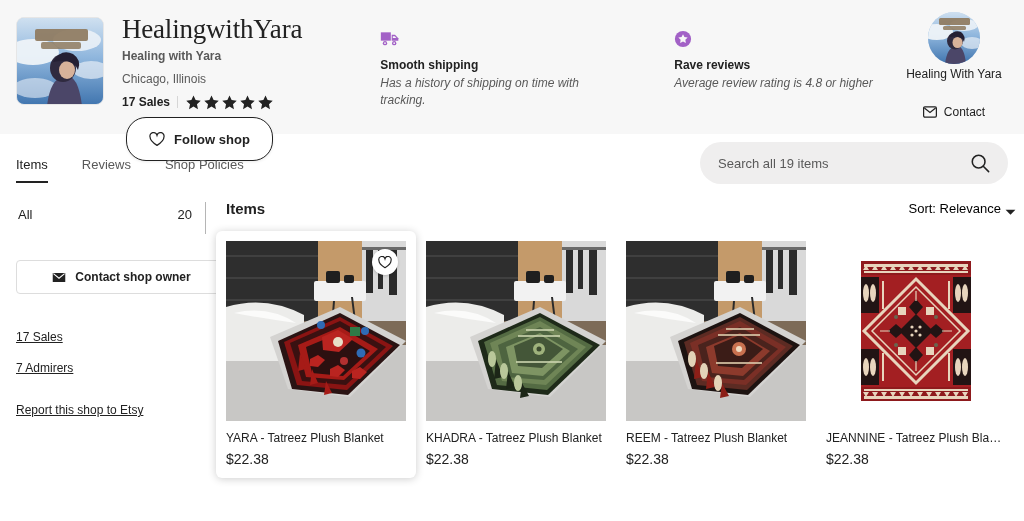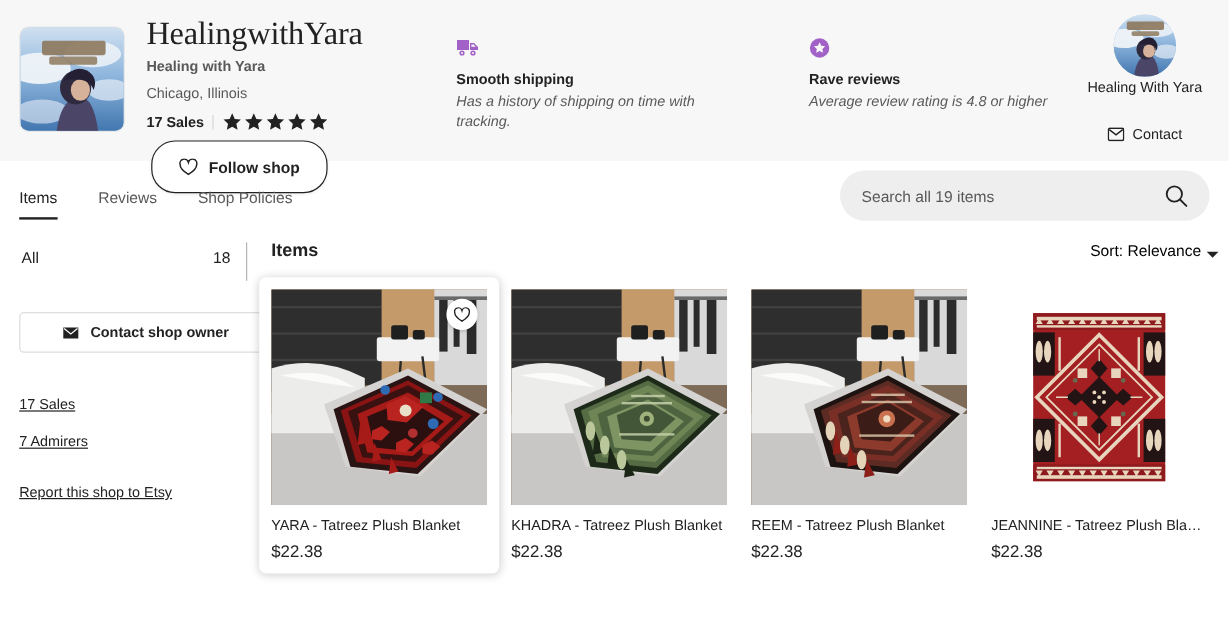--- a/index.html
+++ b/index.html
@@ -18,21 +18,21 @@
     width: 1024px;
     height: 134px;
     background: #f7f7f7;
   }
   .shop-header-inner {
     position: relative;
     width: 1024px;
     height: 110px;
     padding: 12px 16px 0 16px;
     display: flex;
-    align-items: flex-end;
+    align-items: center;
   }
 
   
   .shop-logo {
     width: 88px; height: 88px;
     border-radius: 8px;
     overflow: hidden;
     flex: 0 0 auto;
     border: 1px solid #e6e6e6;
     background: #bcd3ea;
@@ -507,21 +507,21 @@
       </svg>
     </button>
   </div>
 </div>
 
 <div class="body">
 
   <div class="sidebar">
     <div class="cat-row">
       <span>All</span>
-      <span class="cat-count">18</span>
+      <span class="cat-count">20</span>
     </div>
 
     <button class="contact-owner-btn">
       <svg width="14" height="11" viewBox="0 0 16 13">
         <path d="M0.6 1.2h14.8v10.6H0.6z" fill="#222"></path>
         <path d="M1.4 2L8 7.4 14.6 2" fill="none" stroke="#fff" stroke-width="1.2"></path>
       </svg>
       <span>Contact shop owner</span>
     </button>
 

